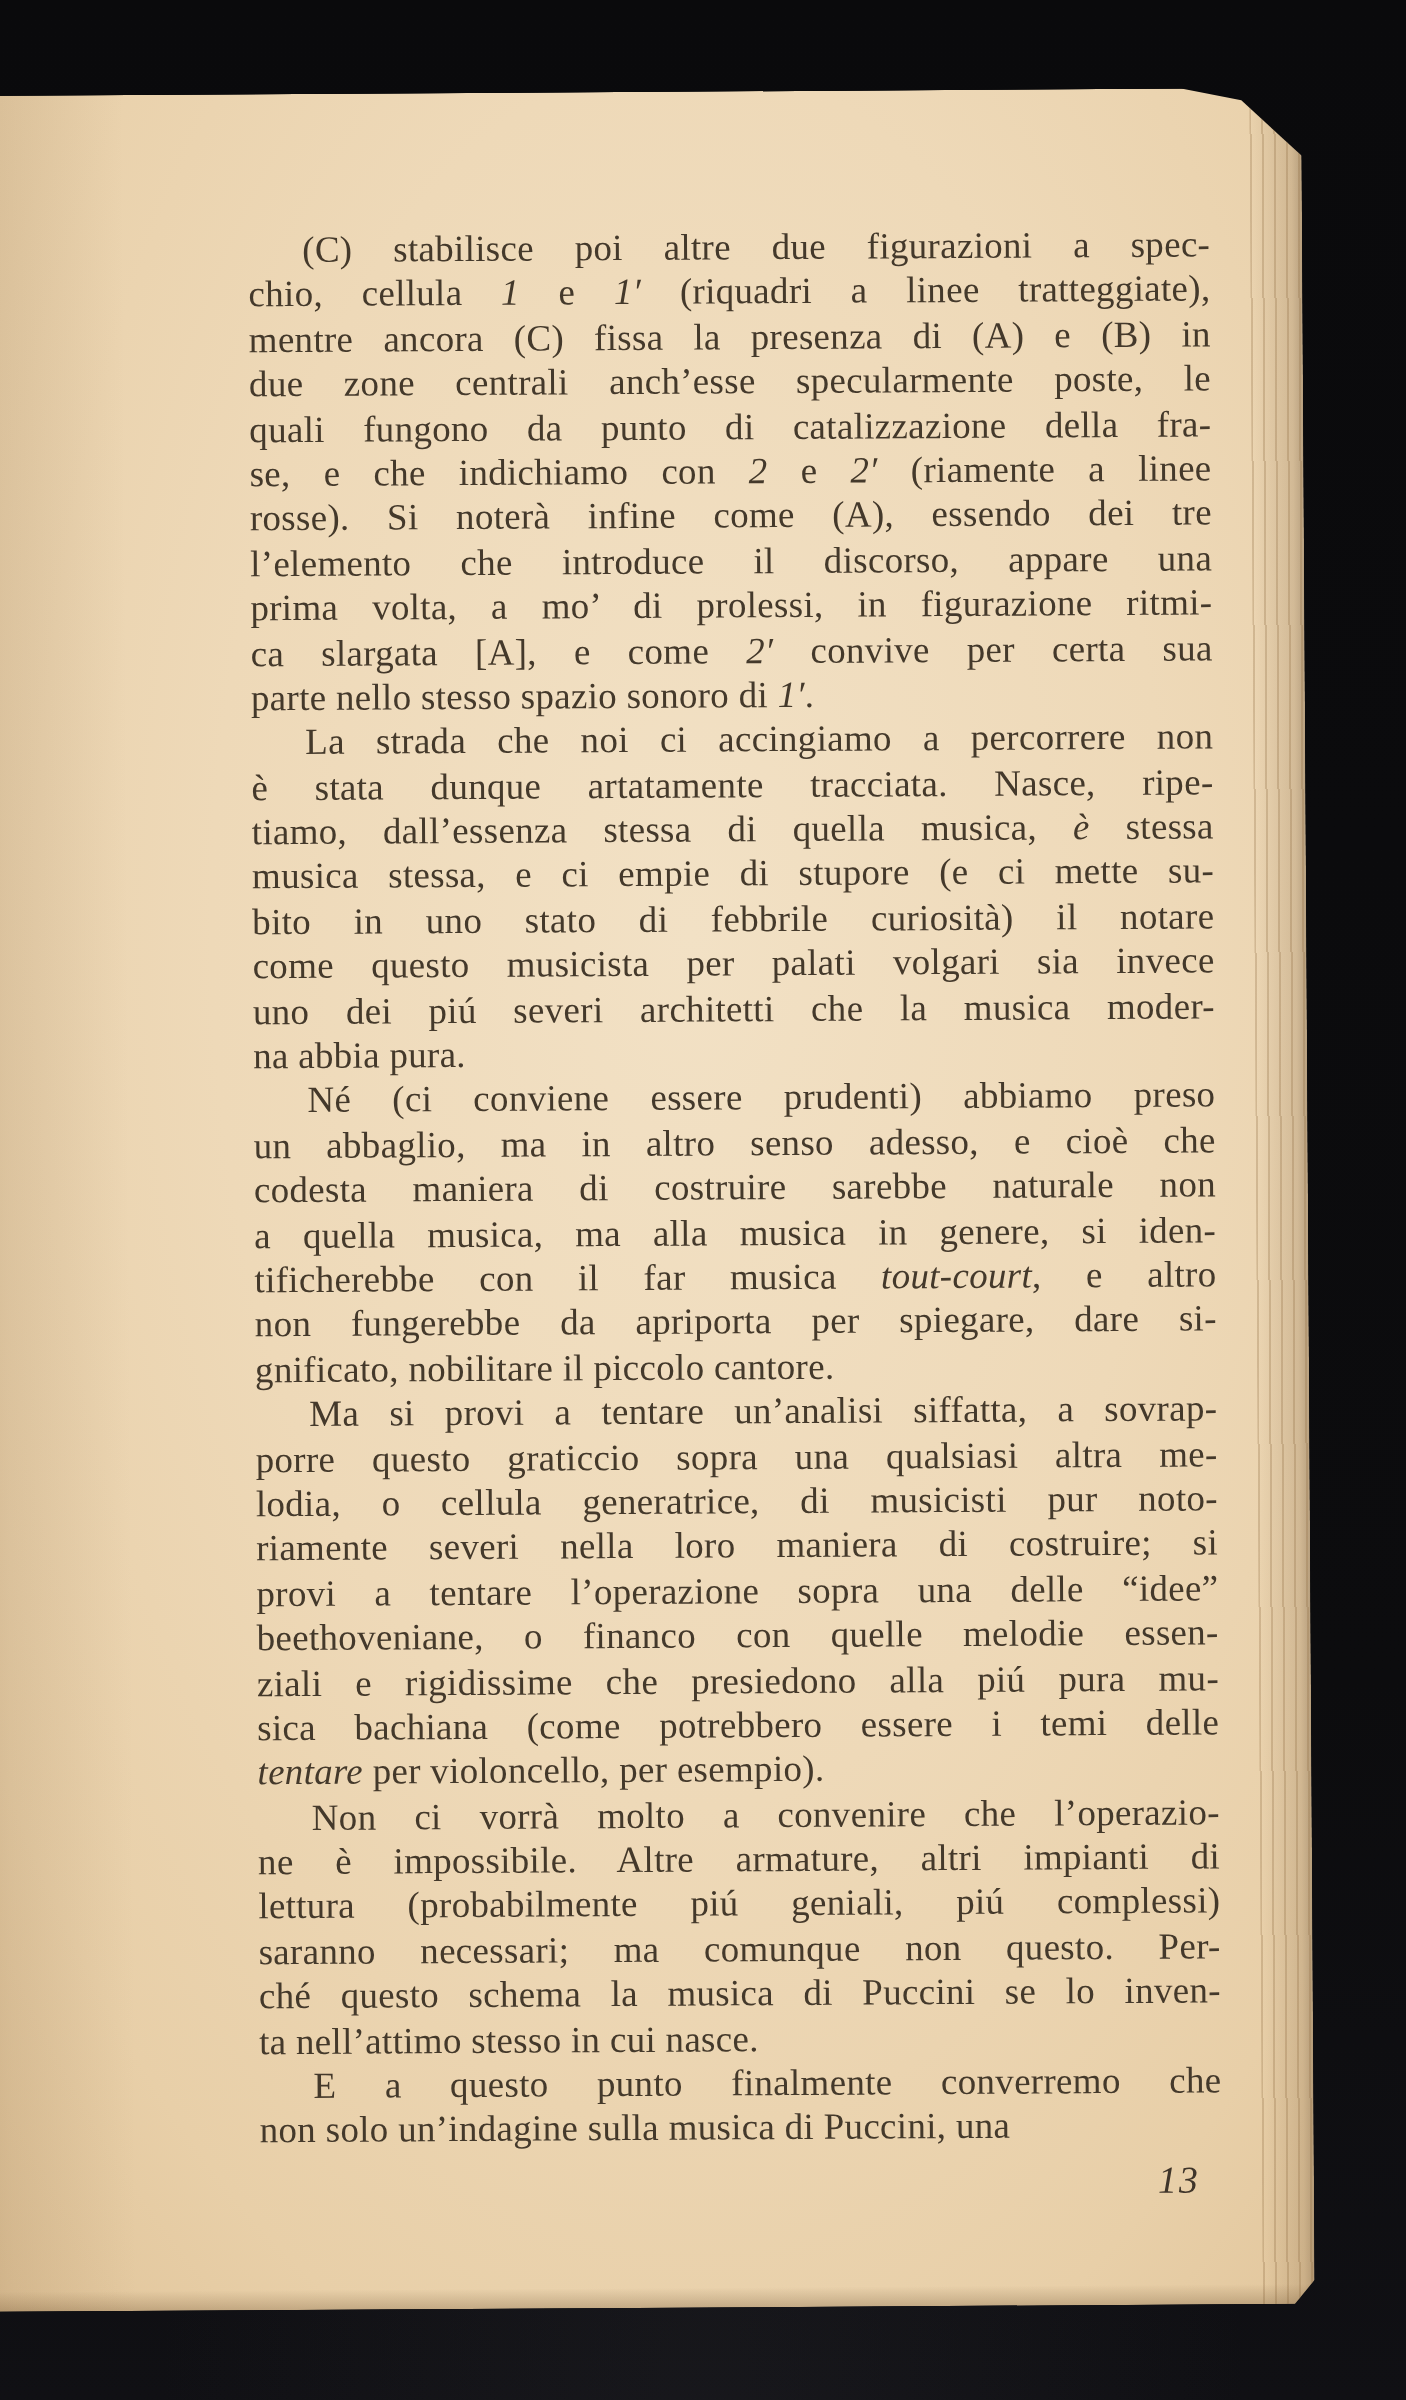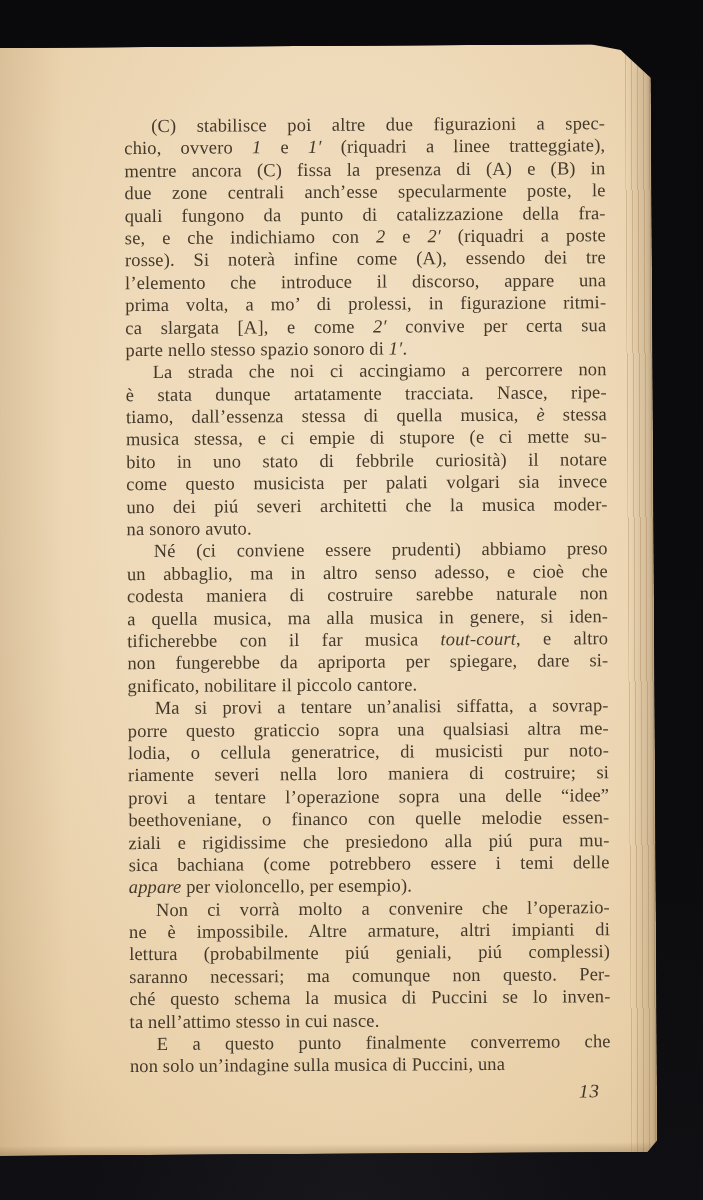--- a/index.html
+++ b/index.html
@@ -118,60 +118,60 @@
 <div class="photo-bg"></div>
 
 <div class="paper">
   <div class="gutter-shadow"></div>
   <div class="page-stack-edge"></div>
   <div class="page-stack-bottom"></div>
 
   <div class="page-text">
       <div class="paragraph">
         <div class="line first"><span>(C) stabilisce poi altre due figurazioni a spec-</span></div>
-        <div class="line"><span>chio, ovvero </span><i>1</i><span> e </span><i>1′</i><span> (riquadri a linee tratteggiate),</span></div>
+        <div class="line"><span>chio, cellula </span><i>1</i><span> e </span><i>1′</i><span> (riquadri a linee tratteggiate),</span></div>
         <div class="line"><span>mentre ancora (C) fissa la presenza di (A) e (B) in</span></div>
         <div class="line"><span>due zone centrali anch’esse specularmente poste, le</span></div>
         <div class="line"><span>quali fungono da punto di catalizzazione della fra-</span></div>
-        <div class="line"><span>se, e che indichiamo con </span><i>2</i><span> e </span><i>2′</i><span> (riquadri a poste</span></div>
+        <div class="line"><span>se, e che indichiamo con </span><i>2</i><span> e </span><i>2′</i><span> (riamente a linee</span></div>
         <div class="line"><span>rosse). Si noterà infine come (A), essendo dei tre</span></div>
         <div class="line"><span>l’elemento che introduce il discorso, appare una</span></div>
         <div class="line"><span>prima volta, a mo’ di prolessi, in figurazione ritmi-</span></div>
         <div class="line"><span>ca slargata [A], e come </span><i>2′</i><span> convive per certa sua</span></div>
         <div class="line last"><span>parte nello stesso spazio sonoro di </span><i>1′</i><span>.</span></div>
       </div>
       <div class="paragraph">
         <div class="line first"><span>La strada che noi ci accingiamo a percorrere non</span></div>
         <div class="line"><span>è stata dunque artatamente tracciata. Nasce, ripe-</span></div>
         <div class="line"><span>tiamo, dall’essenza stessa di quella musica, </span><i>è</i><span> stessa</span></div>
         <div class="line"><span>musica stessa, e ci empie di stupore (e ci mette su-</span></div>
         <div class="line"><span>bito in uno stato di febbrile curiosità) il notare</span></div>
         <div class="line"><span>come questo musicista per palati volgari sia invece</span></div>
         <div class="line"><span>uno dei piú severi architetti che la musica moder-</span></div>
-        <div class="line last"><span>na sonoro avuto.</span></div>
+        <div class="line last"><span>na abbia pura.</span></div>
       </div>
       <div class="paragraph">
         <div class="line first"><span>Né (ci conviene essere prudenti) abbiamo preso</span></div>
         <div class="line"><span>un abbaglio, ma in altro senso adesso, e cioè che</span></div>
         <div class="line"><span>codesta maniera di costruire sarebbe naturale non</span></div>
         <div class="line"><span>a quella musica, ma alla musica in genere, si iden-</span></div>
         <div class="line"><span>tificherebbe con il far musica </span><i>tout-court</i><span>, e altro</span></div>
         <div class="line"><span>non fungerebbe da apriporta per spiegare, dare si-</span></div>
         <div class="line last"><span>gnificato, nobilitare il piccolo cantore.</span></div>
       </div>
       <div class="paragraph">
         <div class="line first"><span>Ma si provi a tentare un’analisi siffatta, a sovrap-</span></div>
         <div class="line"><span>porre questo graticcio sopra una qualsiasi altra me-</span></div>
         <div class="line"><span>lodia, o cellula generatrice, di musicisti pur noto-</span></div>
         <div class="line"><span>riamente severi nella loro maniera di costruire; si</span></div>
         <div class="line"><span>provi a tentare l’operazione sopra una delle “idee”</span></div>
         <div class="line"><span>beethoveniane, o financo con quelle melodie essen-</span></div>
         <div class="line"><span>ziali e rigidissime che presiedono alla piú pura mu-</span></div>
         <div class="line"><span>sica bachiana (come potrebbero essere i temi delle</span></div>
-        <div class="line last"><i>appare</i><span> per violoncello, per esempio).</span></div>
+        <div class="line last"><i>tentare</i><span> per violoncello, per esempio).</span></div>
       </div>
       <div class="paragraph">
         <div class="line first"><span>Non ci vorrà molto a convenire che l’operazio-</span></div>
         <div class="line"><span>ne è impossibile. Altre armature, altri impianti di</span></div>
         <div class="line"><span>lettura (probabilmente piú geniali, piú complessi)</span></div>
         <div class="line"><span>saranno necessari; ma comunque non questo. Per-</span></div>
         <div class="line"><span>ché questo schema la musica di Puccini se lo inven-</span></div>
         <div class="line last"><span>ta nell’attimo stesso in cui nasce.</span></div>
         <div class="line first"><span>E a questo punto finalmente converremo che</span></div>
         <div class="line last"><span>non solo un’indagine sulla musica di Puccini, una</span></div>

